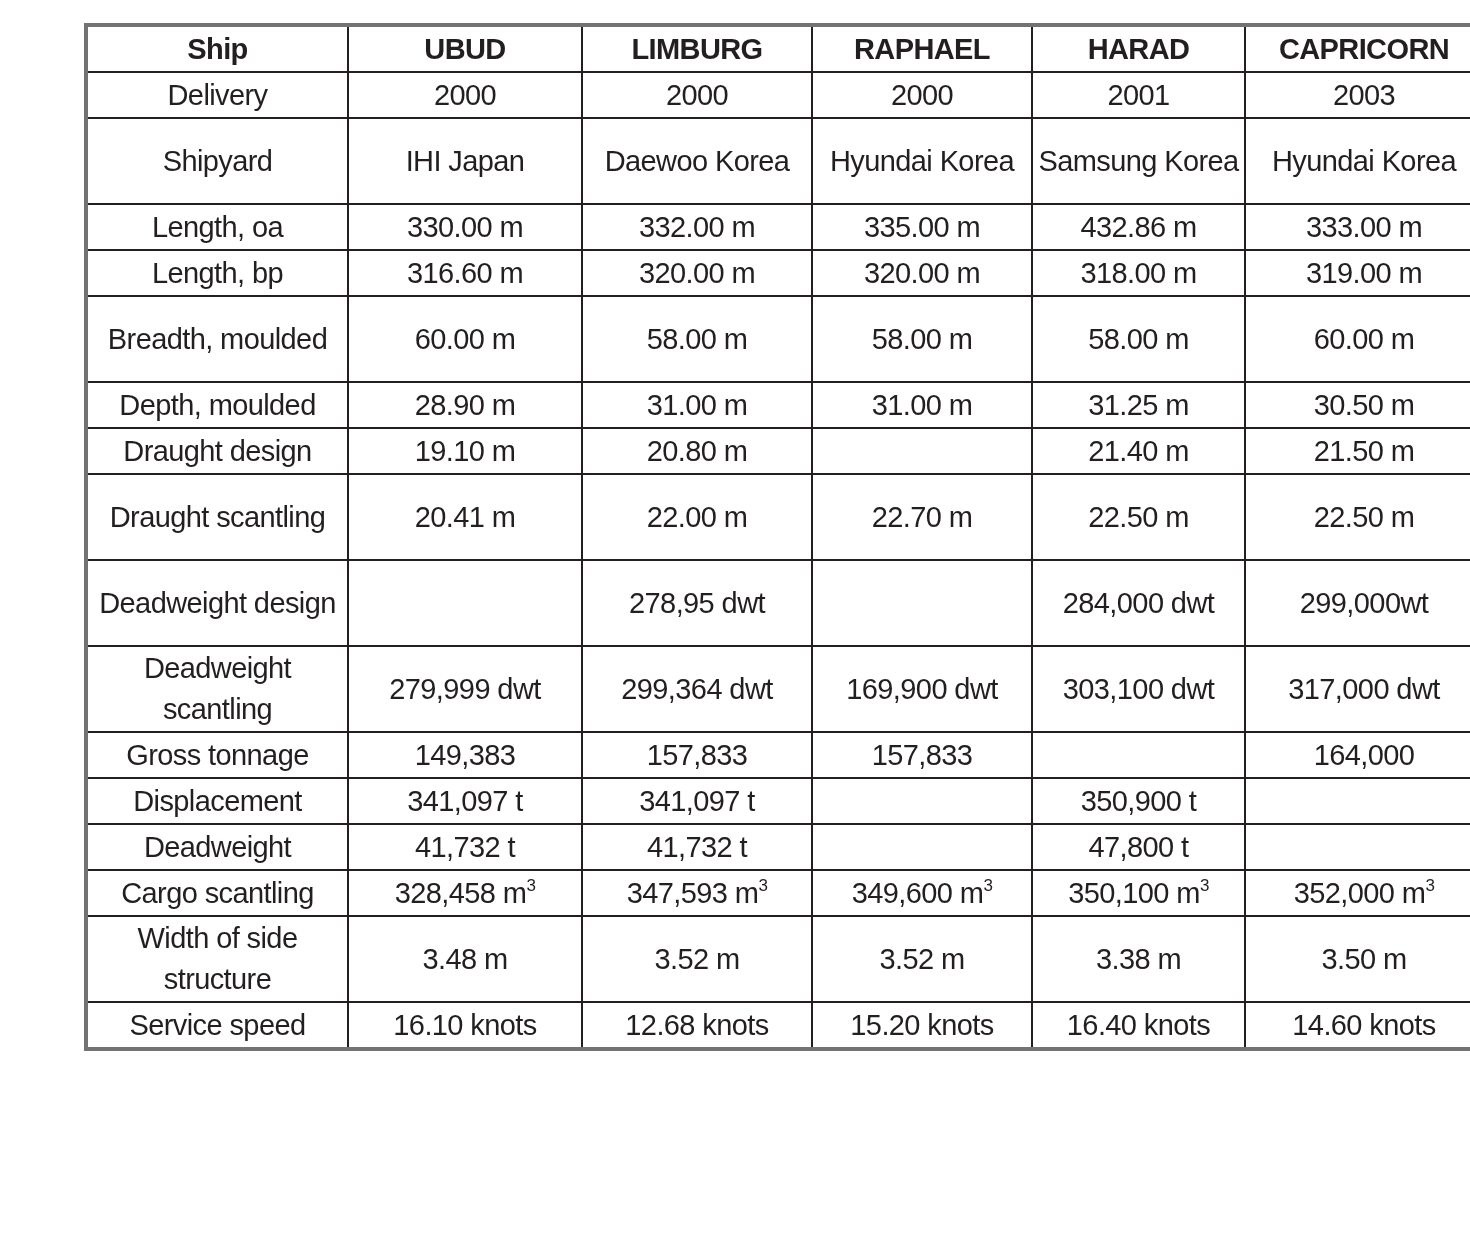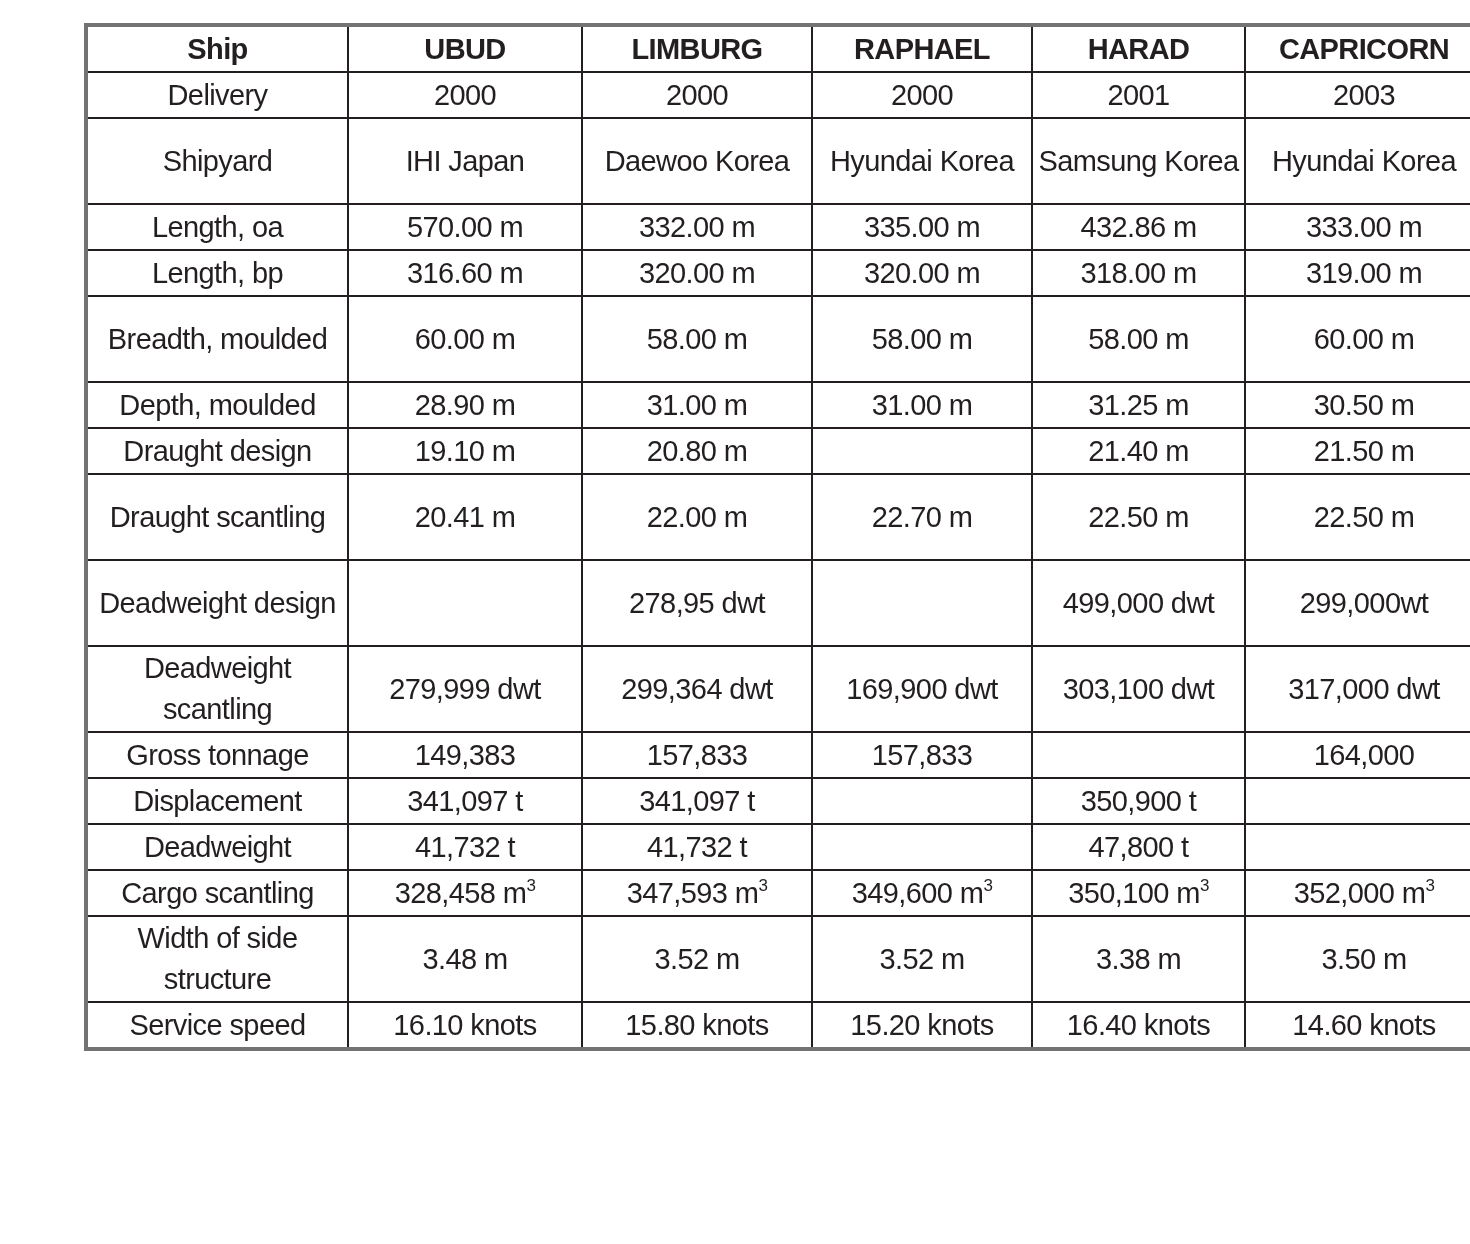--- a/index.html
+++ b/index.html
@@ -87,21 +87,21 @@
         <tr class="h2">
           <td>Shipyard</td>
           <td><span>IHI Japan</span></td>
           <td><span>Daewoo Korea</span></td>
           <td><span>Hyundai Korea</span></td>
           <td><span>Samsung Korea</span></td>
           <td><span>Hyundai Korea</span></td>
         </tr>
         <tr class="h1">
           <td>Length, oa</td>
-          <td><span>570.00 m</span></td>
+          <td><span>330.00 m</span></td>
           <td><span>332.00 m</span></td>
           <td><span>335.00 m</span></td>
           <td><span>432.86 m</span></td>
           <td><span>333.00 m</span></td>
         </tr>
         <tr class="h1">
           <td>Length, bp</td>
           <td><span>316.60 m</span></td>
           <td><span>320.00 m</span></td>
           <td><span>320.00 m</span></td>
@@ -138,21 +138,21 @@
           <td><span>22.00 m</span></td>
           <td><span>22.70 m</span></td>
           <td><span>22.50 m</span></td>
           <td><span>22.50 m</span></td>
         </tr>
         <tr class="h2">
           <td>Deadweight design</td>
           <td><span></span></td>
           <td><span>278,95 dwt</span></td>
           <td><span></span></td>
-          <td><span>499,000 dwt</span></td>
+          <td><span>284,000 dwt</span></td>
           <td><span>299,000wt</span></td>
         </tr>
         <tr class="h2">
           <td>Deadweight scantling</td>
           <td><span>279,999 dwt</span></td>
           <td><span>299,364 dwt</span></td>
           <td><span>169,900 dwt</span></td>
           <td><span>303,100 dwt</span></td>
           <td><span>317,000 dwt</span></td>
         </tr>
@@ -192,20 +192,20 @@
           <td>Width of side structure</td>
           <td><span>3.48 m</span></td>
           <td><span>3.52 m</span></td>
           <td><span>3.52 m</span></td>
           <td><span>3.38 m</span></td>
           <td><span>3.50 m</span></td>
         </tr>
         <tr class="h1">
           <td>Service speed</td>
           <td><span>16.10 knots</span></td>
-          <td><span>15.80 knots</span></td>
+          <td><span>12.68 knots</span></td>
           <td><span>15.20 knots</span></td>
           <td><span>16.40 knots</span></td>
           <td><span>14.60 knots</span></td>
         </tr>
       </tbody>
   </table>
 </div>
 
 </body></html>

